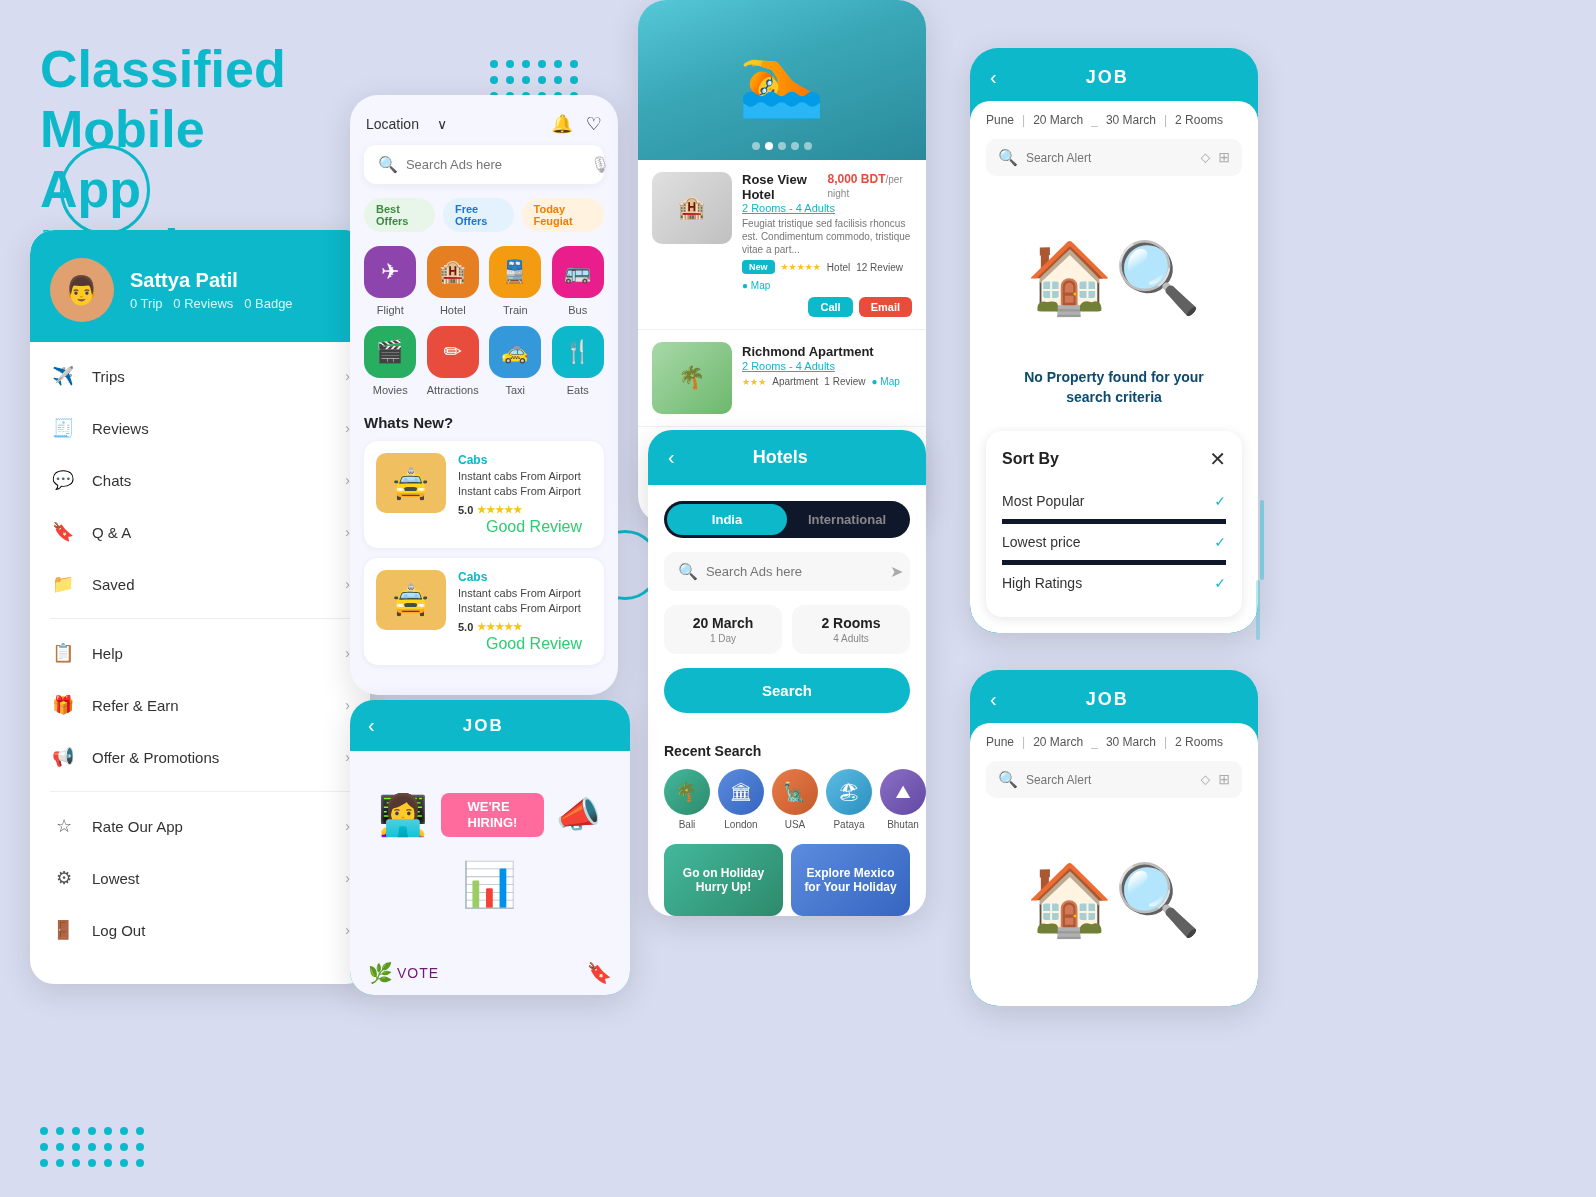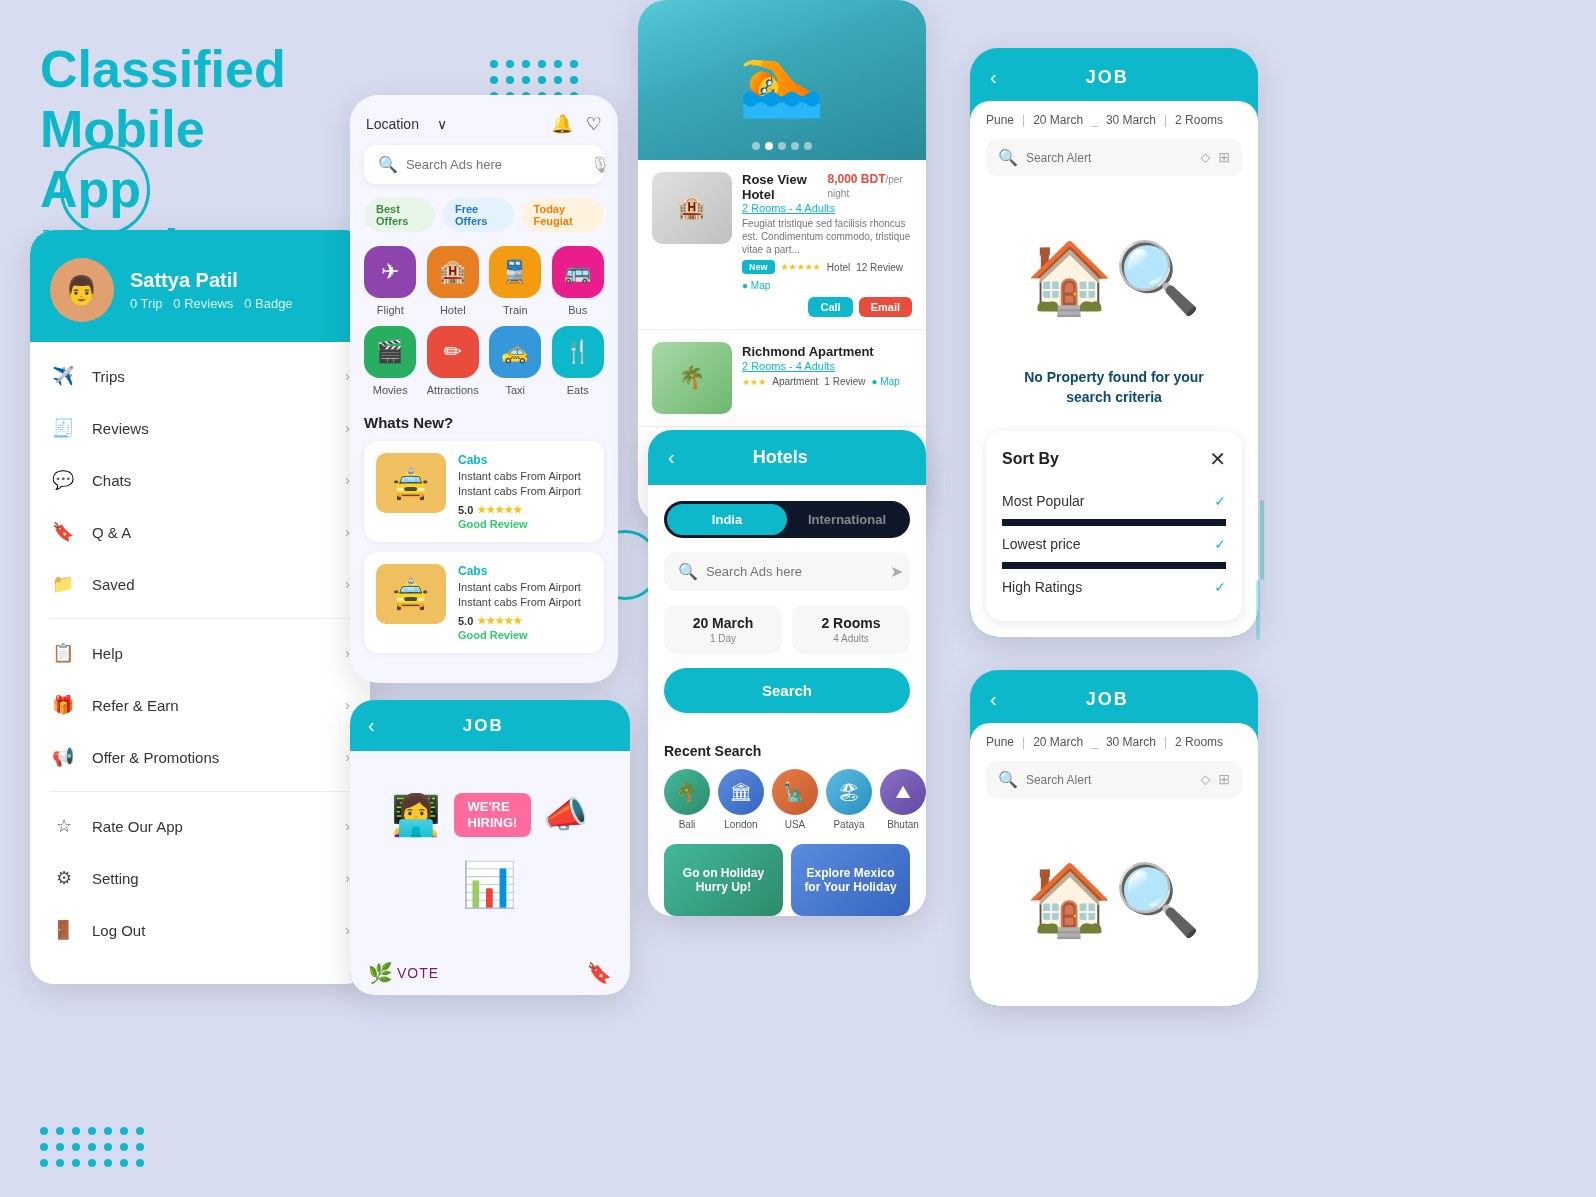--- a/index.html
+++ b/index.html
@@ -258,24 +258,25 @@
       display: flex;
       align-items: center;
       gap: 4px;
       margin-top: 4px;
       font-size: 11px;
       color: #333;
       font-weight: 600;
     }
     .stars { color: #f5c518; font-size: 10px; }
     .news-review {
-      font-size: 11px;
+      font-size: 16px;
       color: #2ecc71;
-      font-weight: 700;
+      font-weight: 400;
       margin-top: 2px;
+      margin-left: 28px;
     }
 
     
     .hotel-panel {
       position: absolute;
       top: 0px;
       left: 638px;
       width: 288px;
       background: #fff;
       border-radius: 28px;
@@ -657,21 +658,21 @@
     .sort-close {
       font-size: 20px;
       color: #333;
       cursor: pointer;
     }
     .sort-option {
       display: flex;
       justify-content: space-between;
       align-items: center;
       padding: 10px 0;
-      border-bottom: 7px solid #0f172a;
+      border-bottom: 5px solid #0f172a;
       font-size: 14px;
       color: #333;
       cursor: pointer;
     }
     .sort-option:last-child { border-bottom: none; }
     .sort-check { color: #0cb8c9; font-size: 14px; }
 
     
     .job-panel-bottom {
       position: absolute;
@@ -862,21 +863,21 @@
       <span class="menu-arrow">›</span>
     </div>
     <div class="menu-divider"></div>
     <div class="menu-item">
       <div class="menu-icon">☆</div>
       <span class="menu-label">Rate Our App</span>
       <span class="menu-arrow">›</span>
     </div>
     <div class="menu-item">
       <div class="menu-icon">⚙</div>
-      <span class="menu-label">Setting</span>
+      <span class="menu-label">Lowest</span>
       <span class="menu-arrow">›</span>
     </div>
     <div class="menu-item">
       <div class="menu-icon">🚪</div>
       <span class="menu-label">Log Out</span>
       <span class="menu-arrow">›</span>
     </div>
   </div>
 </div>
 
@@ -1187,21 +1188,21 @@
 <div class="job-img-panel">
   <div class="job-img-header">
     <span class="job-back">‹</span>
     <span class="job-img-title">JOB</span>
     <span style="width:20px;"></span>
   </div>
   <div class="job-img-body">
     <div style="display:flex;flex-direction:column;align-items:center;gap:10px;padding:20px;">
       <div style="display:flex;align-items:center;gap:12px;">
         <span style="font-size:40px;">👩‍💻</span>
-        <div style="background:#ff6b9d;color:#fff;padding:6px 14px;border-radius:8px;font-size:13px;font-weight:800;line-height:1.2;">WE'RE<br>HIRING!</div>
+        <div style="background:#ff6b9d;color:#fff;padding:6px 27px;border-radius:8px;font-size:13px;font-weight:800;line-height:1.2;">WE'RE<br>HIRING!</div>
         <span style="font-size:36px;">📣</span>
       </div>
       <div style="display:flex;align-items:center;gap:8px;margin-top:10px;">
         <span style="font-size:44px;">📊</span>
       </div>
     </div>
   </div>
   <div class="job-img-footer">
     <div style="display:flex;align-items:center;gap:4px;">
       <span class="vote-leaf">🌿</span>

